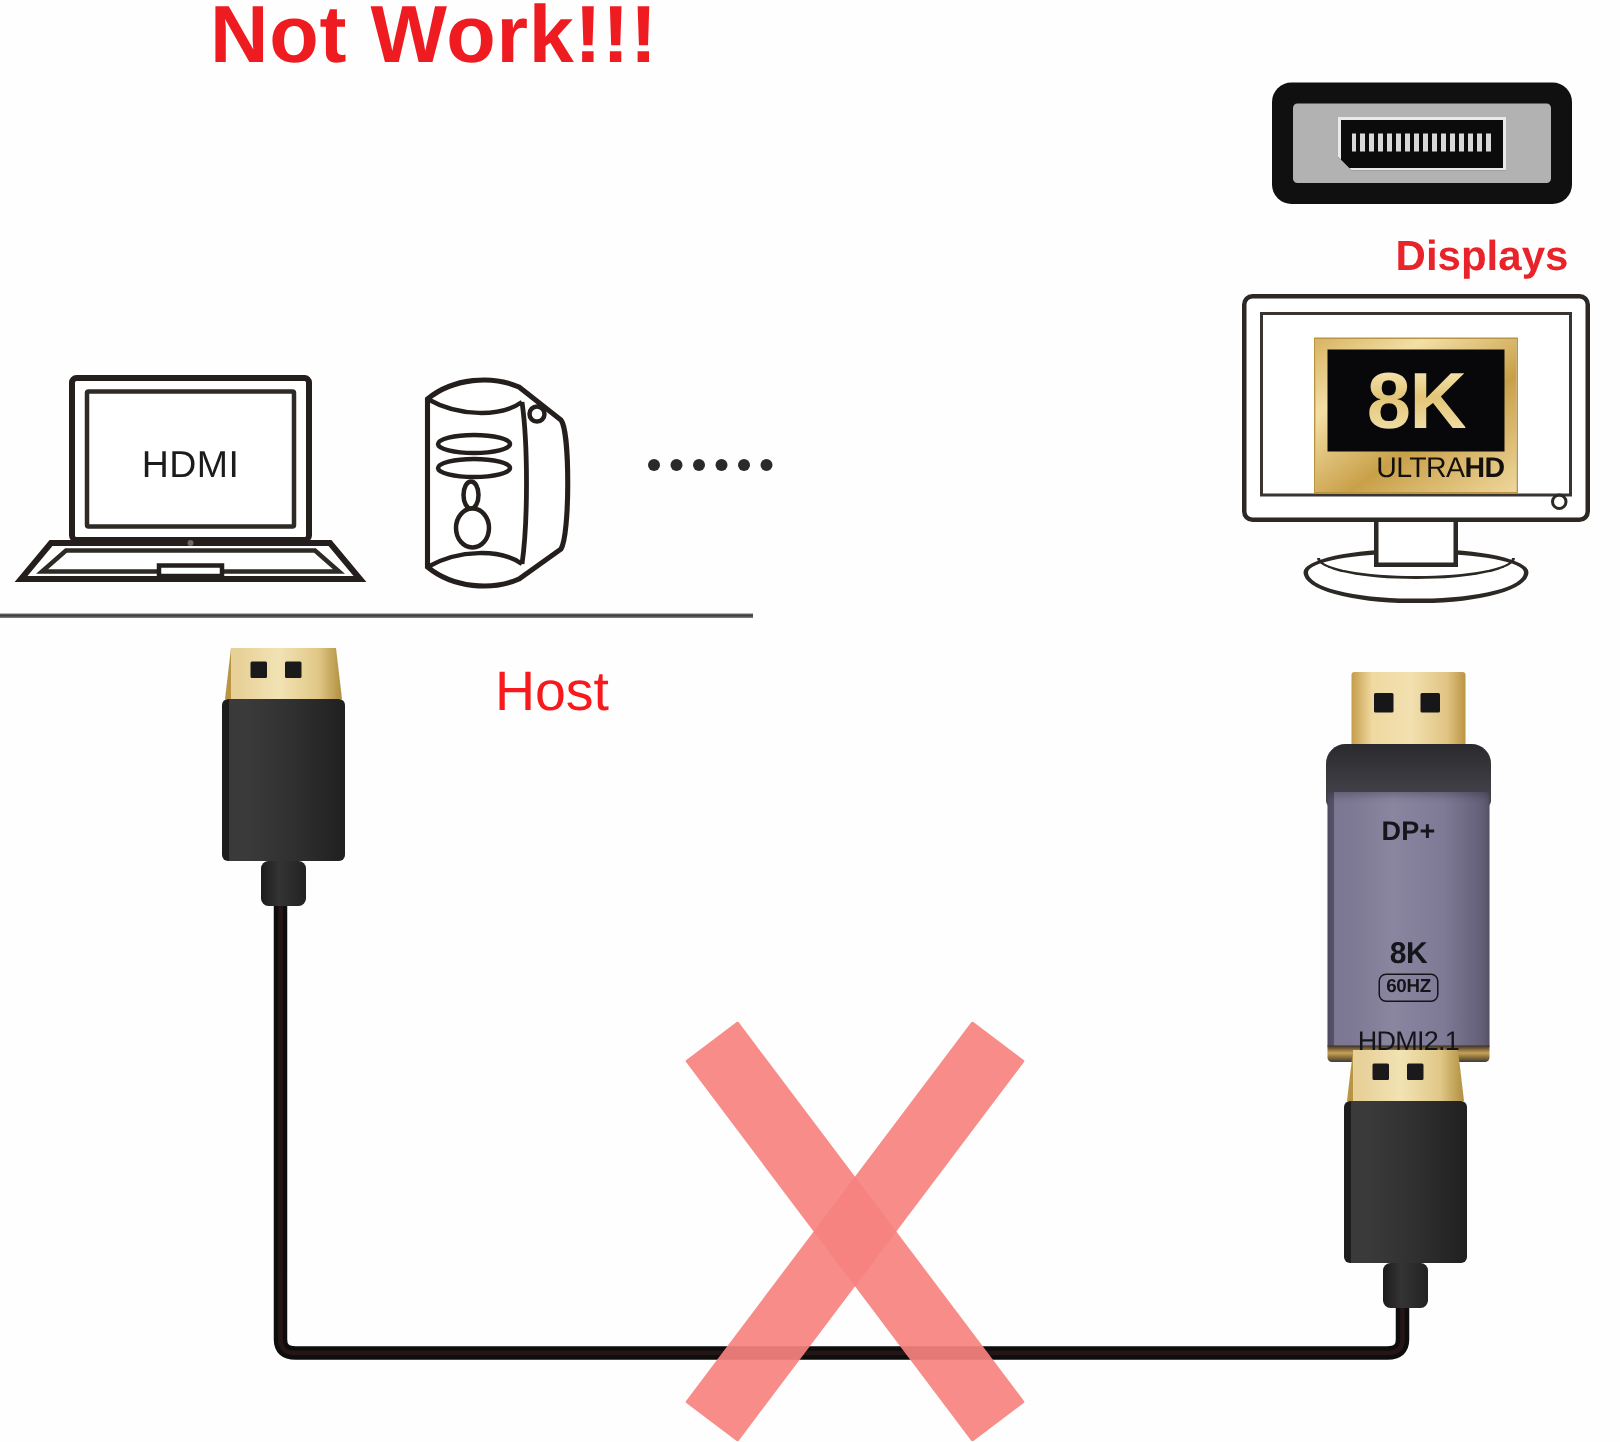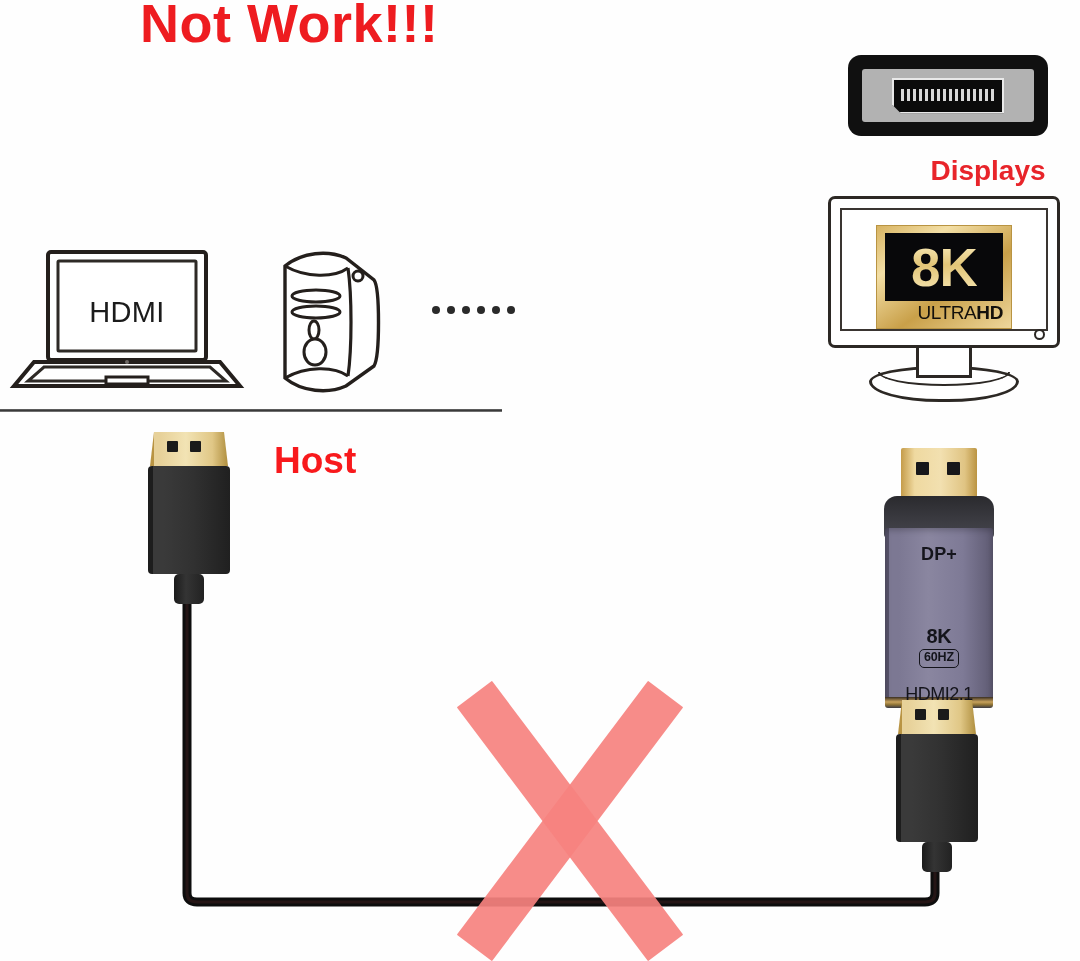--- a/index.html
+++ b/index.html
@@ -12,29 +12,29 @@
     position:absolute;left:140px;top:-8px;width:420px;
     font-size:54px;font-weight:700;color:#ee1c20;letter-spacing:.5px;
     white-space:nowrap;
   }
   #displays-label{
     position:absolute;left:888px;top:155px;width:200px;
     font-size:28px;font-weight:700;color:#e8242a;text-align:center;
     white-space:nowrap;
   }
   #host-label{
-    position:absolute;left:274px;top:440px;width:160px;
-    font-size:37px;font-weight:700;color:#f8191c;white-space:nowrap;
+    position:absolute;left:246px;top:440px;width:160px;
+    font-size:37px;font-weight:400;color:#f8191c;white-space:nowrap;text-align:right;
   }
 
   
   #laptop{position:absolute;left:8px;top:250px;width:238px;height:142px;}
   #laptop-screen-label{
     position:absolute;left:50%;top:46px;transform:translateX(-50%);
-    font-size:29px;color:#1b1b1b;white-space:nowrap;letter-spacing:.3px;
+    font-size:25px;color:#1b1b1b;white-space:nowrap;letter-spacing:.3px;
   }
   #tower{position:absolute;left:272px;top:248px;width:120px;height:148px;}
   #ellipsis-dots{
     position:absolute;left:432px;top:306px;display:flex;gap:7px;
   }
   #ellipsis-dots i{width:8px;height:8px;border-radius:50%;background:#2a2a2a;display:block;}
   #host-baseline{
     position:absolute;left:0px;top:409px;width:502px;height:3px;
     background:linear-gradient(to bottom,#6e6e6e,#3a3a3a,#8a8a8a);
   }

